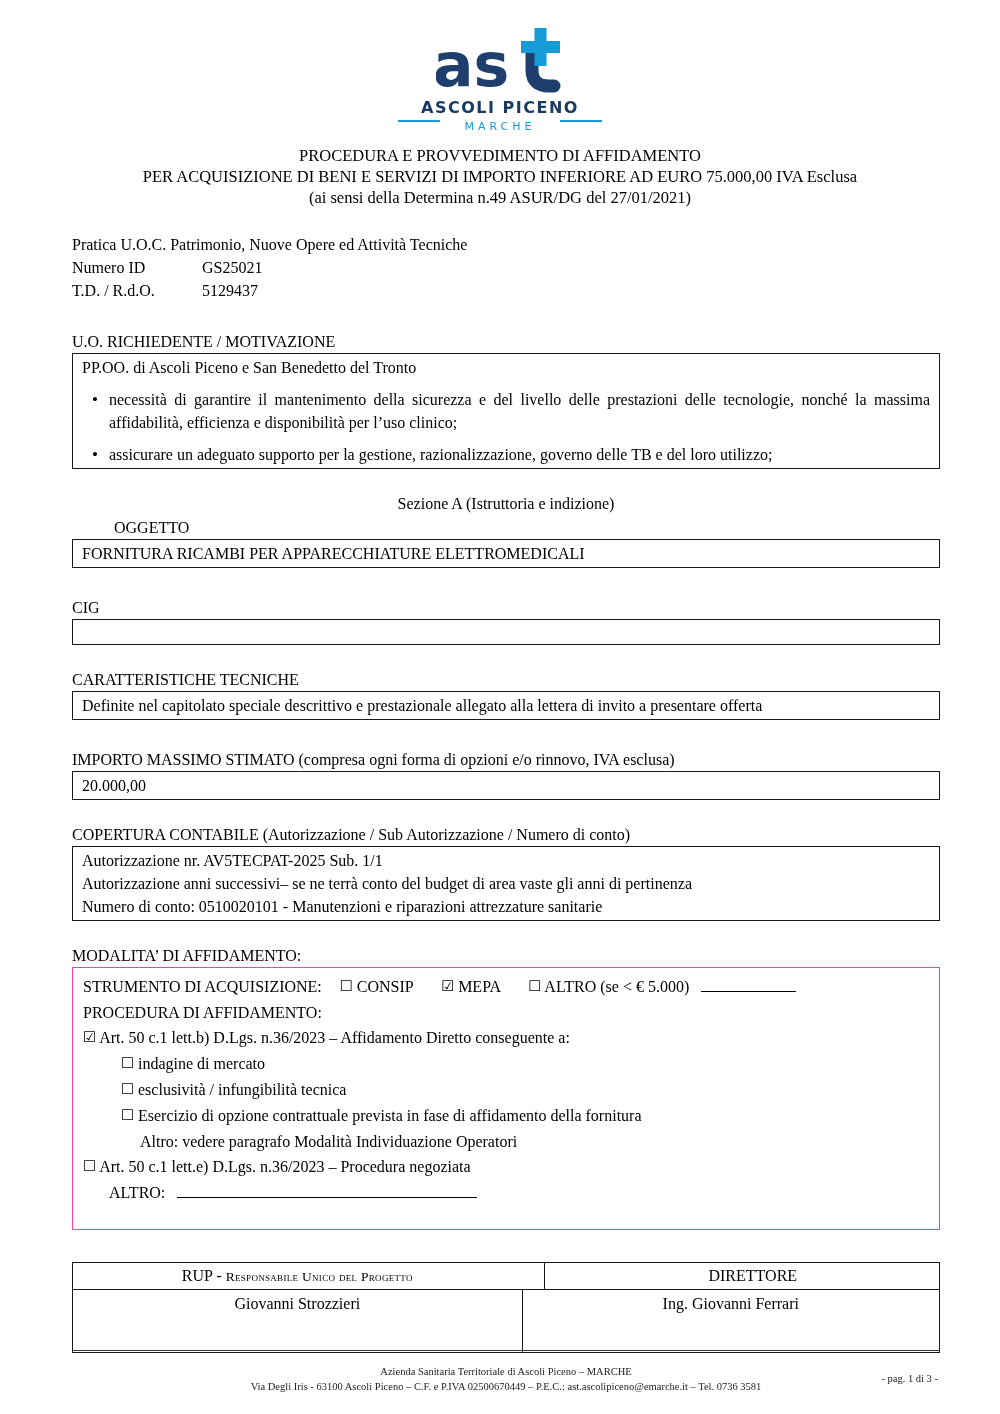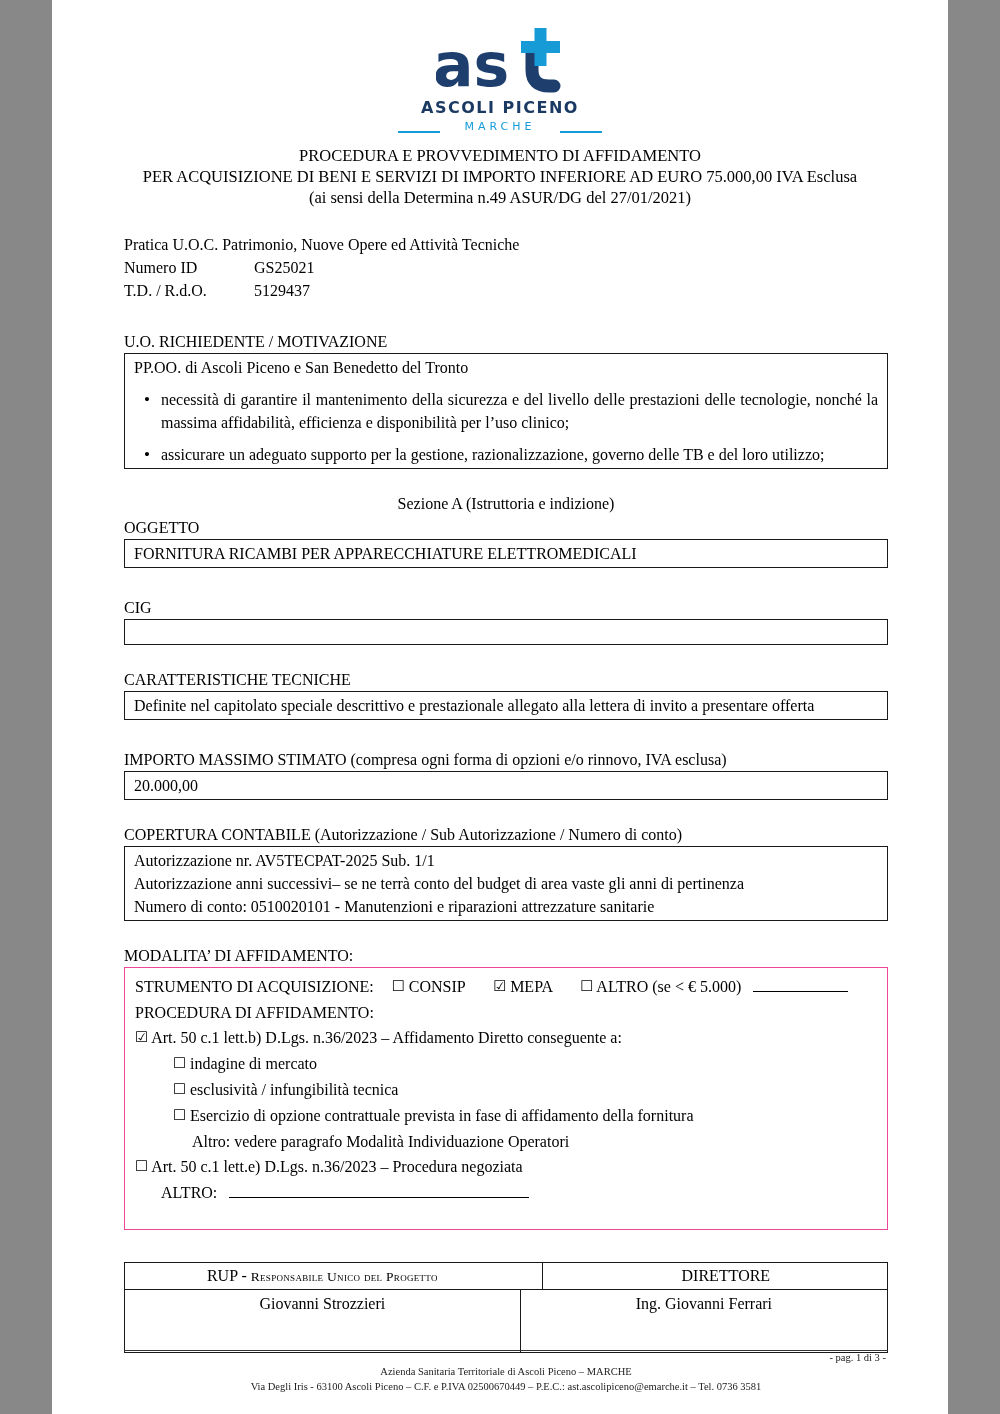--- a/index.html
+++ b/index.html
@@ -1,27 +1,27 @@
 <!DOCTYPE html>
 <html><head>
 <meta charset="utf-8">
 <style>
   * { margin:0; padding:0; box-sizing:border-box; }
   html,body { background:#888; }
   .page {
-    width:896px; height:1414px; margin:0 auto; background:#ffffff;
+    width:1000px; height:1414px; margin:0 auto; background:#ffffff;
     position:relative; font-family:"Liberation Serif", serif; color:#000;
     overflow:hidden;
   }
   
   .logo-wrap { padding-top:26px; display:flex; flex-direction:column; align-items:center; }
   .logo-mark { display:block; }
   .logo-city { font-family:"DejaVu Sans", sans-serif; font-weight:bold; font-size:16px;
                letter-spacing:1.5px; color:#1b3a63; margin-top:4px; }
-  .logo-marche { display:flex; align-items:flex-end; gap:24px; margin-top:3px; }
+  .logo-marche { display:flex; align-items:flex-start; gap:24px; margin-top:3px; }
   .logo-marche .rule { width:42px; border-top:2px solid #169bd7; }
   .logo-marche .txt { font-family:"DejaVu Sans", sans-serif; font-size:11px;
                       letter-spacing:4px; color:#169bd7; }
   
   .doc-title { margin-top:12px; text-align:center; font-size:16.5px; line-height:21px; }
   .doc-title div { white-space:nowrap; }
   
   .content { margin:0 60px 0 72px; font-size:16px; }
   .pratica { margin-top:25px; line-height:23px; }
   .pratica-row { display:flex; }
@@ -57,21 +57,21 @@
   .sig-row.head { border-bottom:1.5px solid #1a1a1a;gap:22px; }
   .sig-cell { text-align:center; padding:1px 4px; }
   .sig-cell + .sig-cell { border-left:1.5px solid #1a1a1a; }
   .sig-row.head .sig-cell { line-height:23px; }
   .sig-row.body .sig-cell { height:62px; line-height:25px; vertical-align:top; }
   .sc { font-variant:small-caps; letter-spacing:0.3px; }
   
   .footer { position:absolute; left:72px; right:60px; bottom:20px; }
   .footer-rule { border-top:1.2px solid #333; }
   .footer-text { margin-top:13px; text-align:center; font-size:10.5px; line-height:15px; color:#222; }
-  .footer-page { position:absolute; right:2px; top:2px; font-size:10.5px; color:#222; }
+  .footer-page { position:absolute; right:2px; top:23px; font-size:10.5px; color:#222; }
 </style>
 </head>
 <body>
 
 <div class="page">
 
   <div class="logo-wrap">
     <svg class="logo-mark" width="128" height="68" viewBox="0 0 128 68">
       <text x="-3" y="60" font-family="DejaVu Sans, sans-serif" font-weight="bold" font-size="60" fill="#1e3f6d">as</text>
       <path d="M96 27 L96 44 Q96 60 113 60 L118 60" fill="none" stroke="#1e3f6d" stroke-width="13" stroke-linecap="round"></path>
@@ -113,21 +113,21 @@
         <ul class="bullets">
           <li>necessità di garantire il mantenimento della sicurezza e del livello delle prestazioni delle tecnologie, nonché la massima affidabilità, efficienza e disponibilità per l’uso clinico;</li>
           <li>assicurare un adeguato supporto per la gestione, razionalizzazione, governo delle TB e del loro utilizzo;</li>
         </ul>
       </div>
     </div>
 
     <div class="center-head">Sezione A (Istruttoria e indizione)</div>
 
     <div class="field tight">
-      <div class="sec-label" style="margin-top:2px;">OGGETTO</div>
+      <div class="sec-label" style="margin-top:2px;margin-left:42px;">OGGETTO</div>
       <div class="box">
         <span>FORNITURA RICAMBI PER APPARECCHIATURE ELETTROMEDICALI</span>
       </div>
     </div>
 
     <div class="field">
       <div class="sec-label">CIG</div>
       <div class="box empty">
         <span></span>
       </div>

